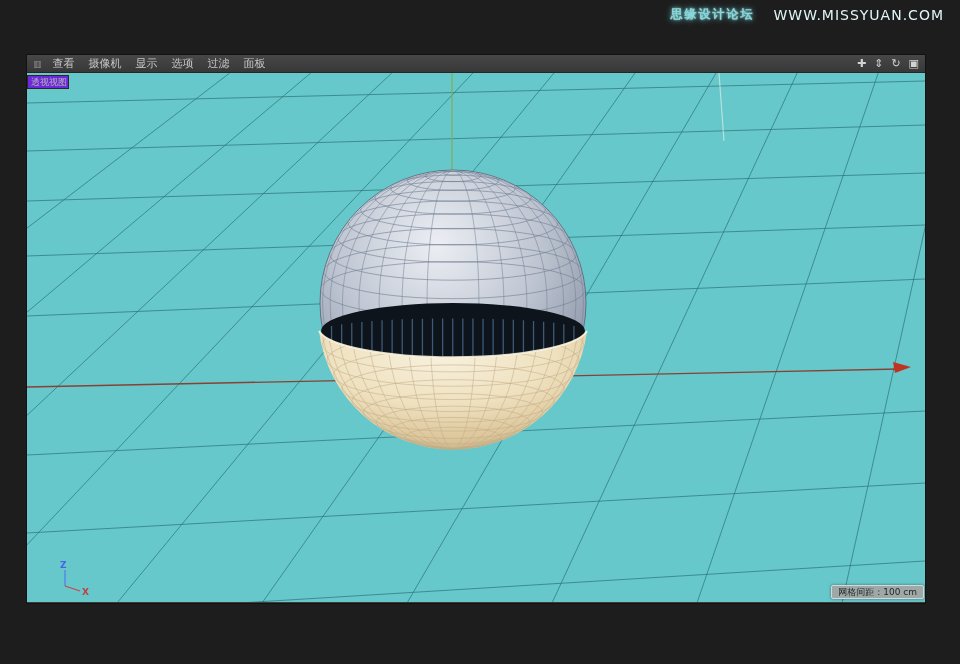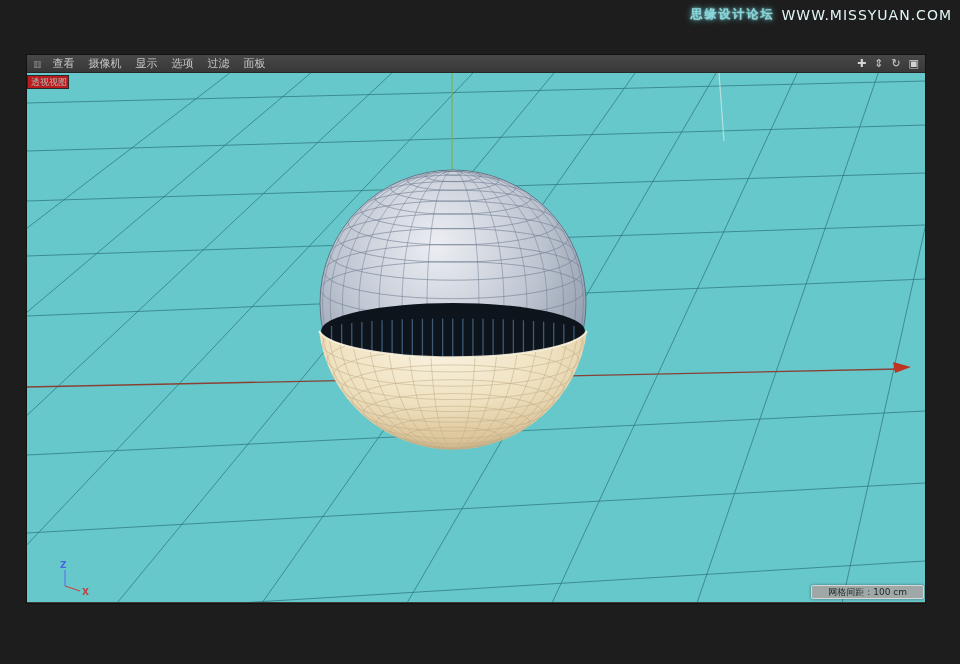--- a/index.html
+++ b/index.html
@@ -1,40 +1,40 @@
 <!DOCTYPE html>
 <html><head>
 <meta charset="utf-8">
 <style>
   html,body{margin:0;padding:0}
   body{
     width:960px;height:664px;position:relative;overflow:hidden;
     background:#1d1d1d;
     font-family:"DejaVu Sans","Liberation Sans",sans-serif;
   }
-  .watermark{position:absolute;top:6px;right:8px;display:flex;align-items:flex-end;gap:7px;z-index:9}
+  .watermark{position:absolute;top:6px;right:16px;display:flex;align-items:flex-end;gap:19px;z-index:9}
   .wm-title{color:#8ad6d9;font-size:12px;font-weight:bold;letter-spacing:2px;
     text-shadow:0 0 6px rgba(120,225,235,.9),0 0 2px rgba(180,255,255,.8)}
   .wm-url{color:#e2f5f6;font-size:14px;letter-spacing:1px}
   .frame{position:absolute;left:27px;top:55px;width:898px;height:548px;
     background:#3c3c3c;box-shadow:0 0 0 1px #121212}
   .menubar{height:18px;display:flex;align-items:center;padding:0 6px;
     background:linear-gradient(#474747,#383838);border-bottom:1px solid #262626;
     color:#c6c6c6;font-size:11px;line-height:18px;box-sizing:border-box}
   .grip{color:#8f8f8f;font-size:9px;margin-right:4px}
   .menu-item{padding:0 7px;cursor:default;white-space:nowrap}
   .mb-right{margin-left:auto;display:flex;gap:8px;align-items:center;color:#d2d2d2;font-size:11px}
   .mb-icon{cursor:pointer;line-height:14px}
   .viewport{position:relative;width:898px;height:529px;overflow:hidden}
-  .view-label{position:absolute;left:0;top:2px;background:#b91c1c;color:#b3b3b3;
+  .view-label{position:absolute;left:0;top:2px;background:#6d28d9;color:#b3b3b3;
     font-size:9px;line-height:10px;padding:1px 3px;max-width:34px;overflow:hidden;
     white-space:nowrap;border:1px solid #292929;z-index:3}
   .grid-badge{position:absolute;right:1px;bottom:3px;background:#a0a7a7;
     border:1px solid #d4d8d8;color:#1d2626;font-size:9px;line-height:10px;
-    padding:1px 16px;border-radius:2px;box-shadow:0 0 3px rgba(0,0,0,.45);z-index:3}
+    padding:1px 6px;border-radius:2px;box-shadow:0 0 3px rgba(0,0,0,.45);z-index:3}
   svg{display:block}
 </style>
 </head>
 <body>
 
 <div>
 
   <div class="watermark">
     <span class="wm-title">思缘设计论坛</span>
     <span class="wm-url">WWW.MISSYUAN.COM</span>

